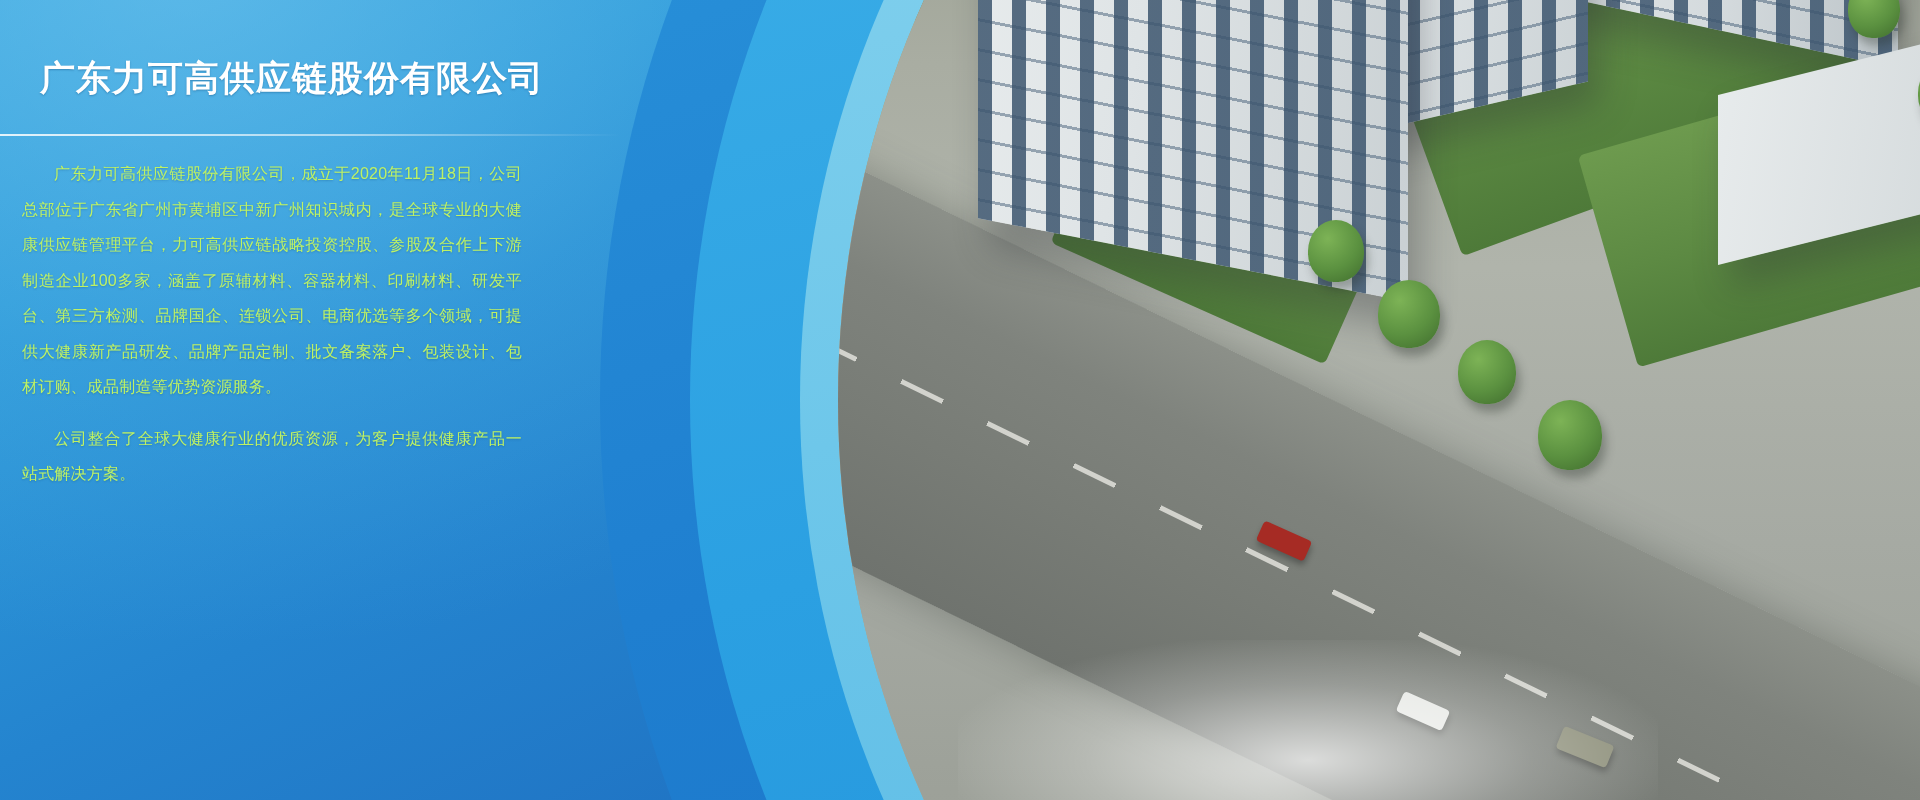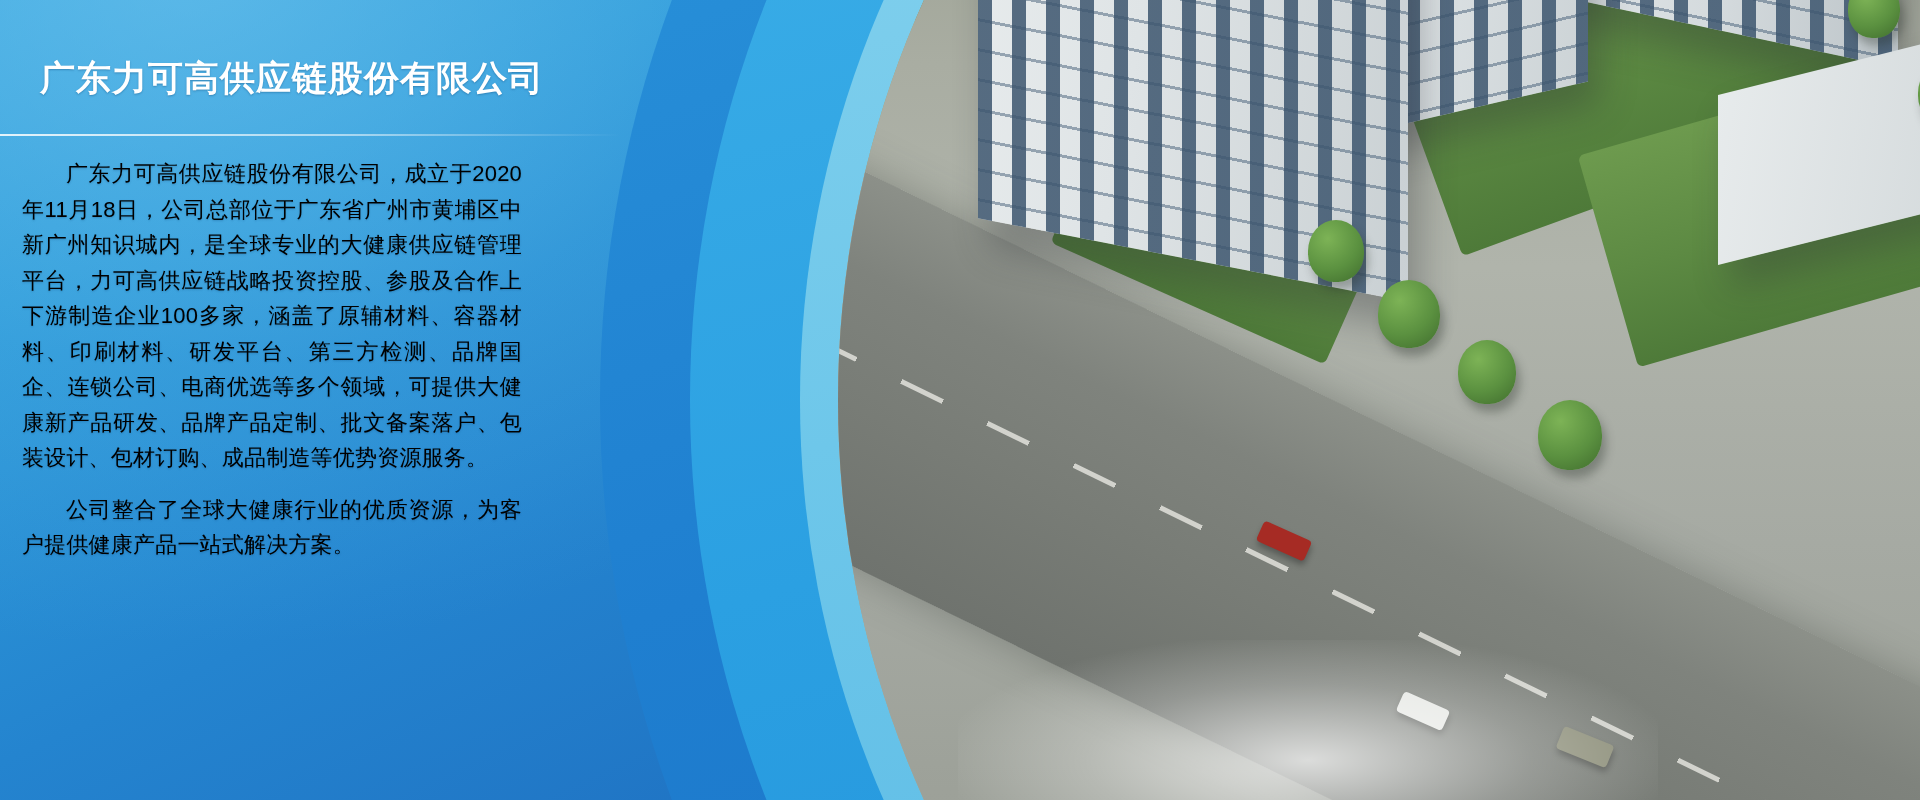--- a/index.html
+++ b/index.html
@@ -182,23 +182,23 @@
   .rule{
     position:absolute; left:0; top:134px;
     width:620px; height:2px;
     background:linear-gradient(90deg, rgba(255,255,255,.85) 0%, rgba(255,255,255,.55) 55%, rgba(255,255,255,0) 100%);
   }
   .body{
     position:absolute; left:22px; top:156px;
     width:500px;
   }
   .para{
-    font-size:22px;
+    font-size:16px;
     line-height:35.5px;
-    color:#000000;
+    color:#bef264;
     text-indent:2em;
     text-align:justify;
     text-shadow:0 1px 2px rgba(10,60,110,.28);
     letter-spacing:.2px;
   }
   .para + .para{ margin-top:16px; }
 </style>
 </head>
 <body>
 

